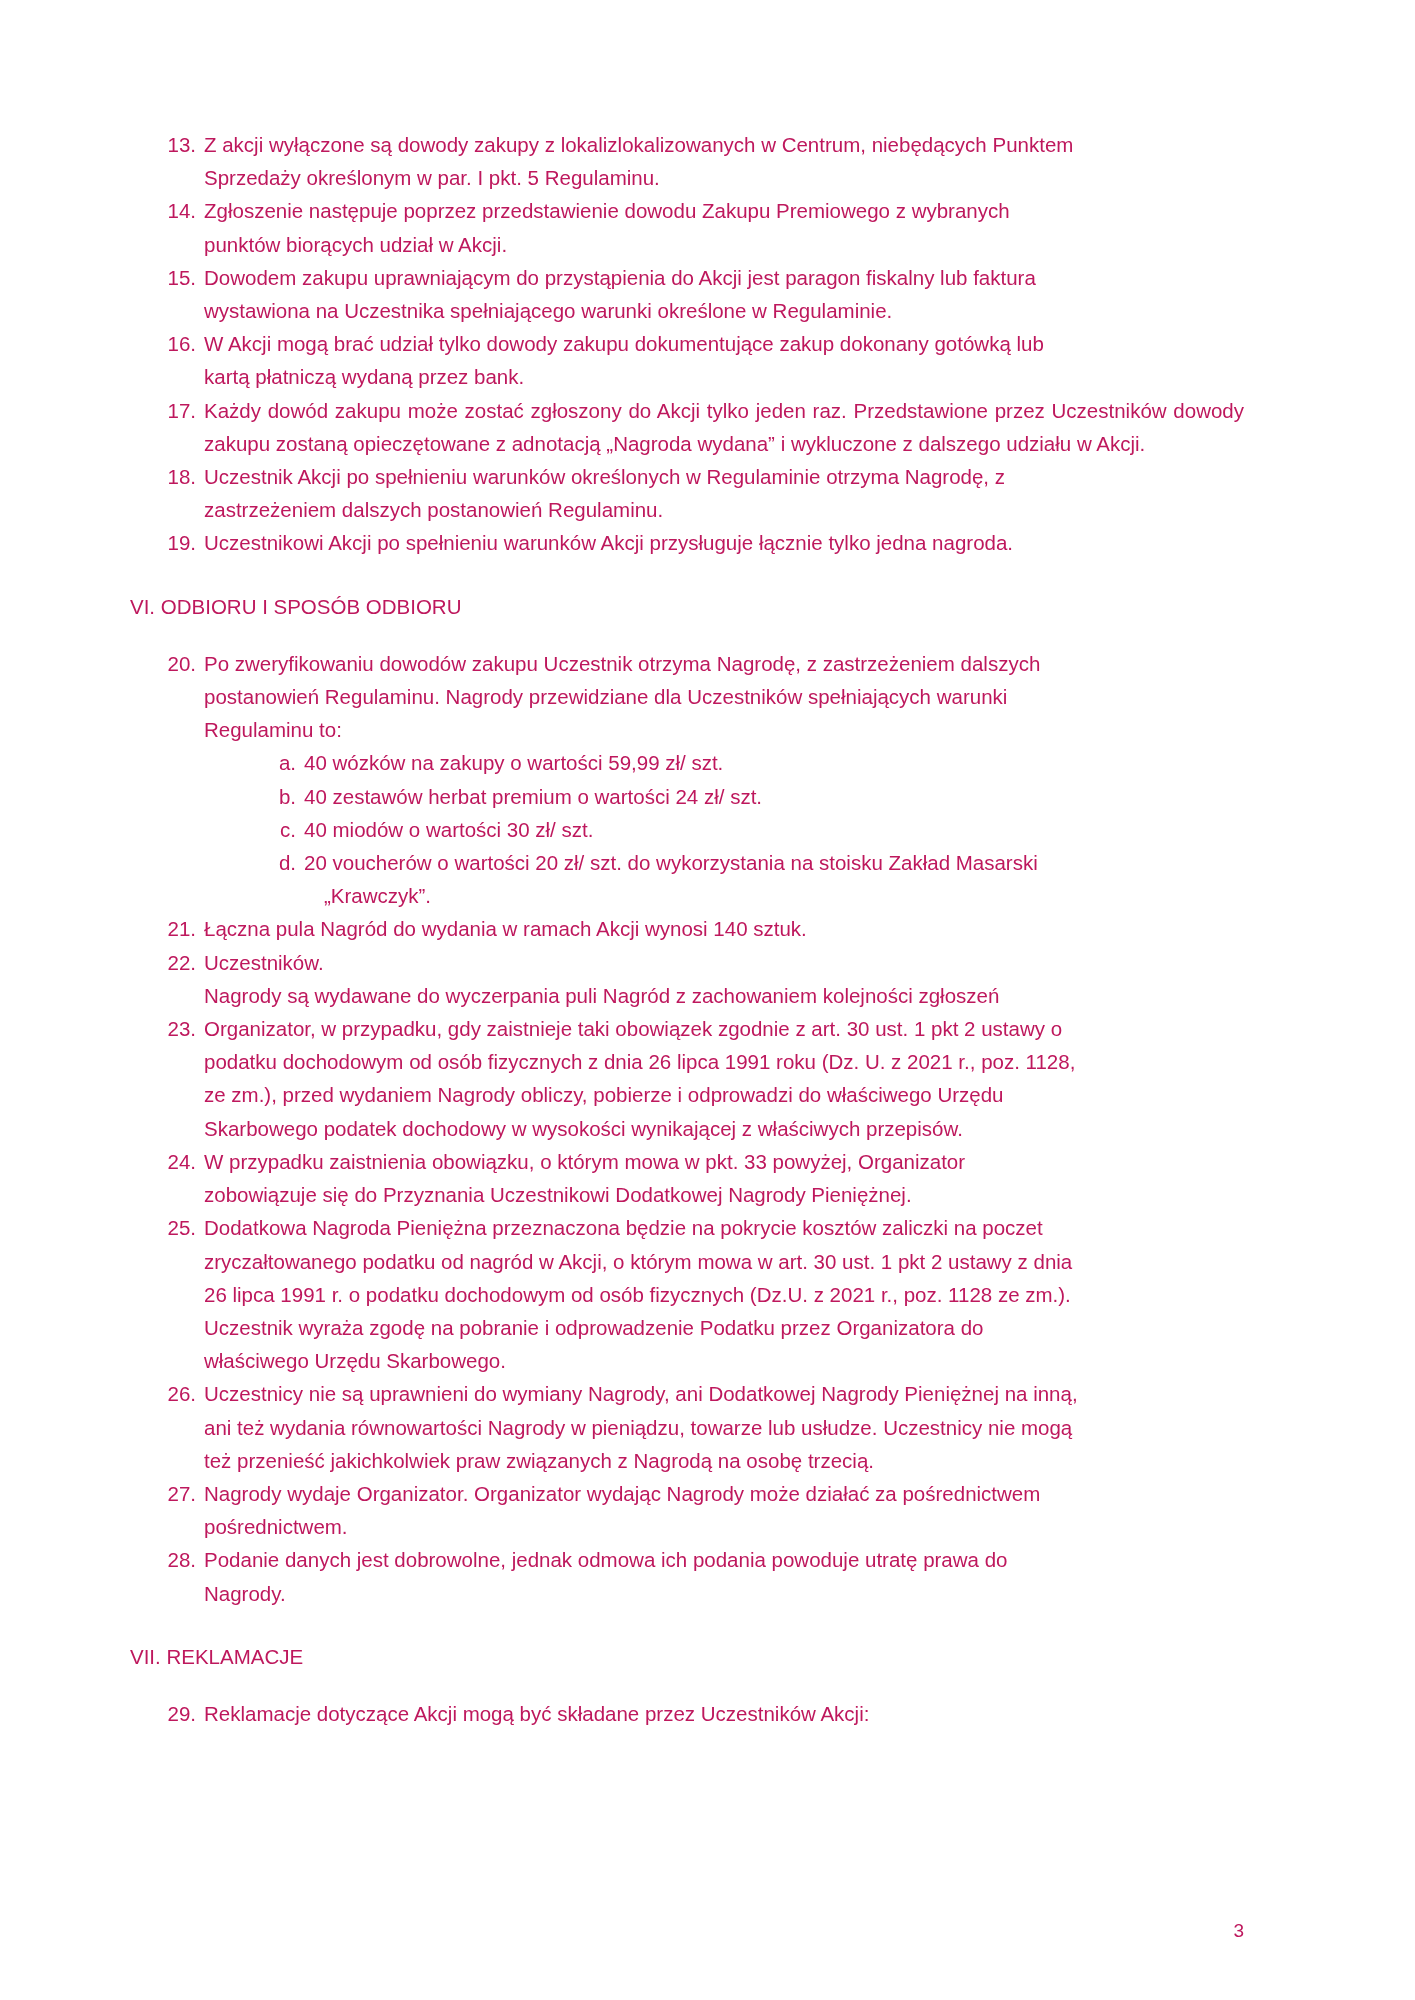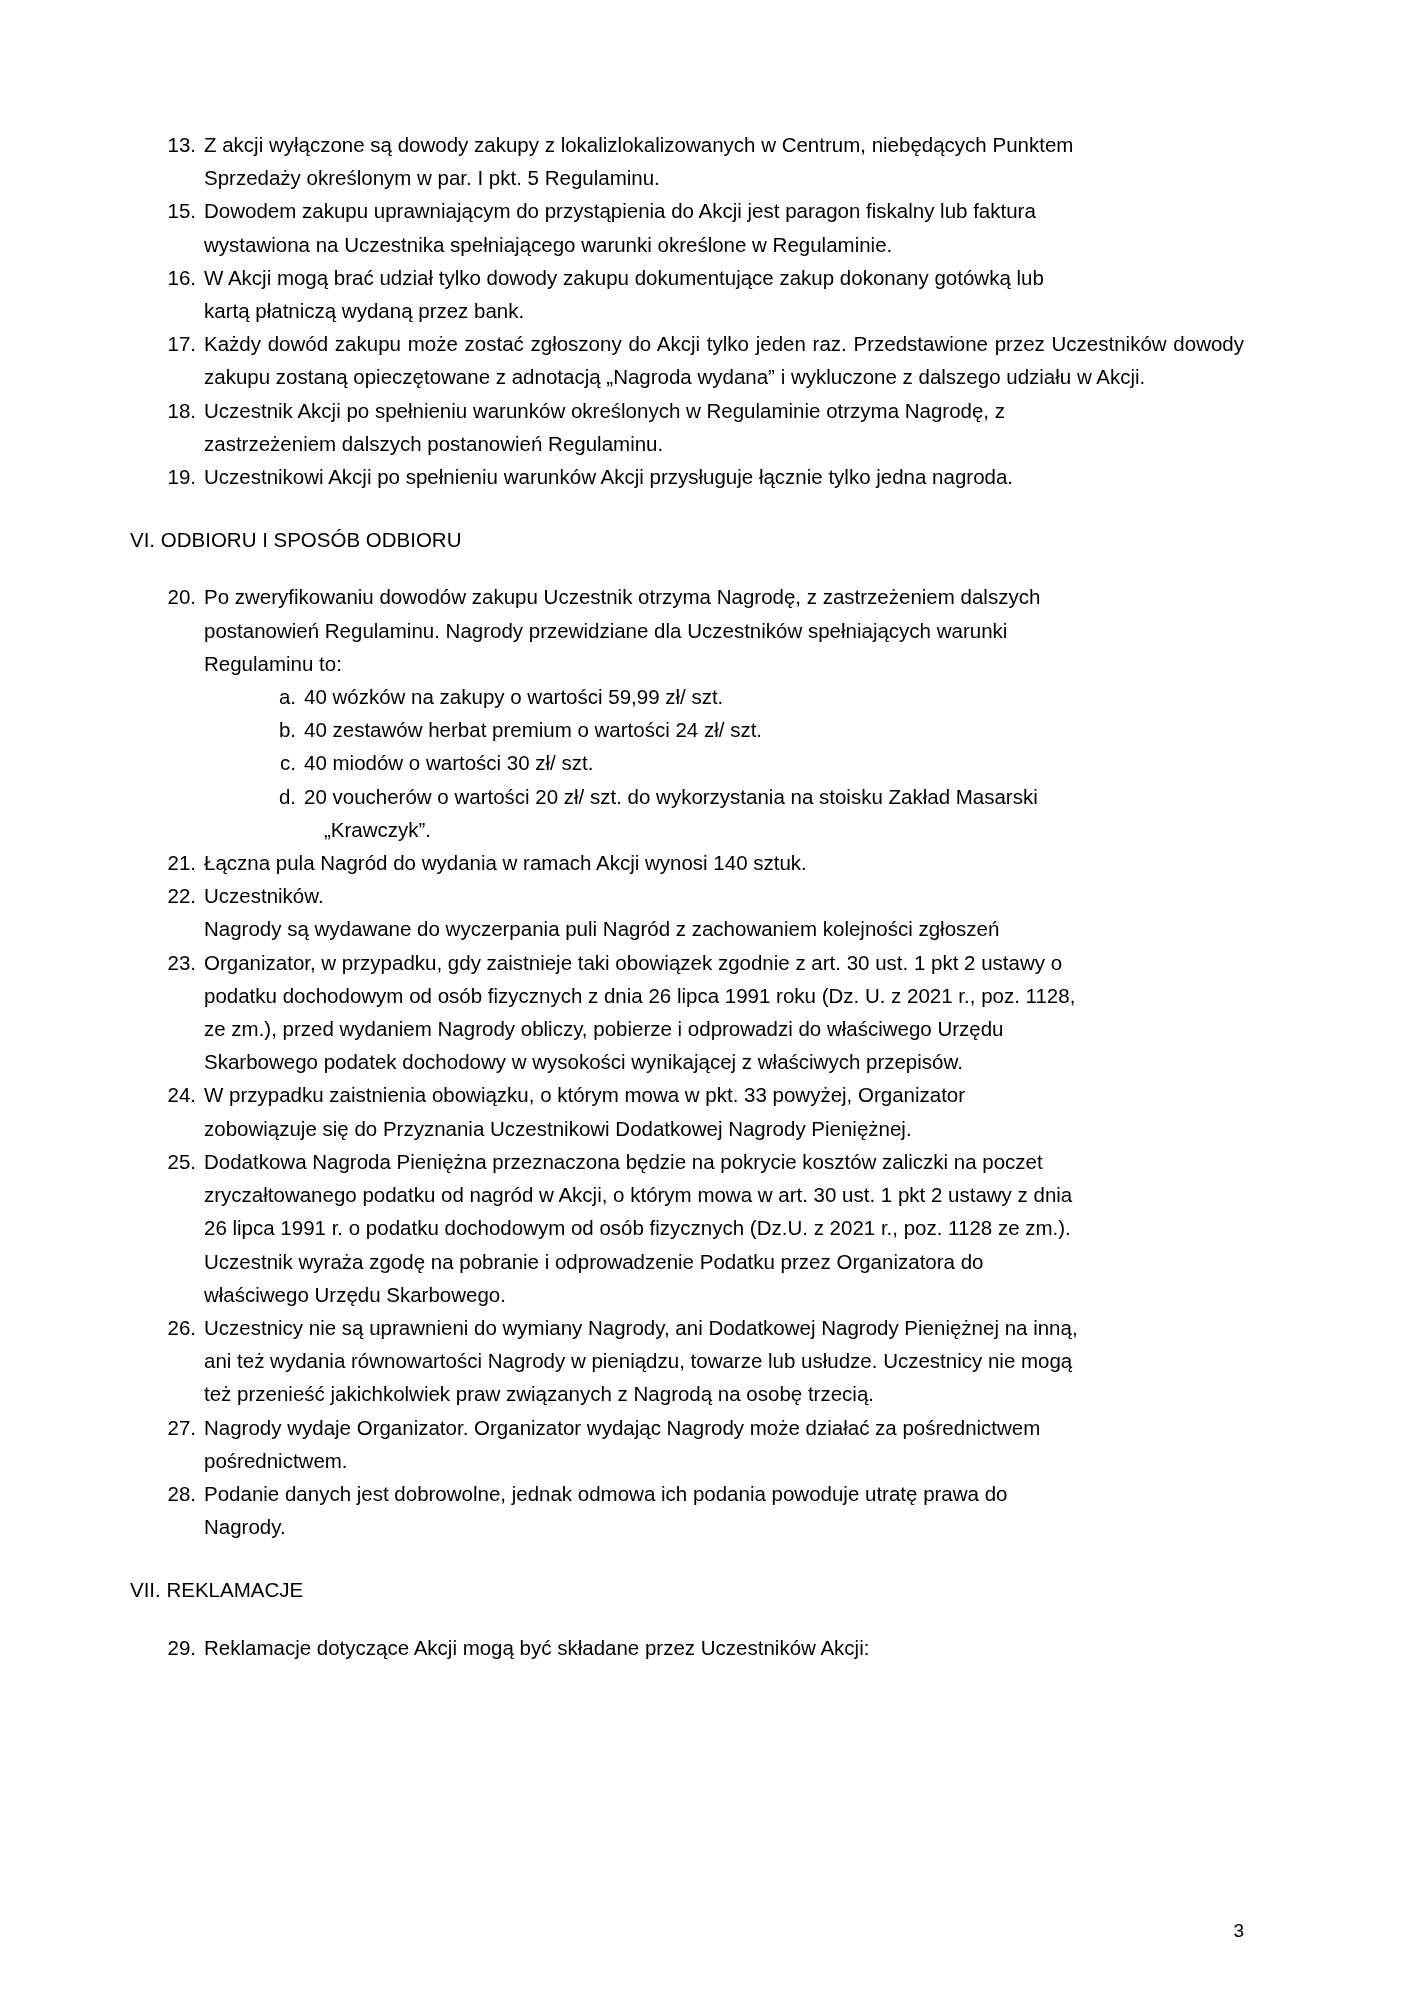--- a/index.html
+++ b/index.html
@@ -6,21 +6,21 @@
     margin: 0;
     padding: 0;
     background: #ffffff;
   }
   .page {
     position: relative;
     width: 1392px;
     height: 2000px;
     background: #ffffff;
     font-family: "Liberation Sans", sans-serif;
-    color: #000000;
+    color: #be185d;
     box-sizing: border-box;
     padding: 128px 148px 40px 158px;
   }
   .doc {
     font-size: 20.5px;
     line-height: 1.62;
   }
   
   .item {
     display: flex;
@@ -71,20 +71,27 @@
   <div class="doc">
 
     <div class="item block">
       <span class="num num-w">13.</span>
       <span class="txt">
         <div>Z akcji wyłączone są dowody zakupy z lokalizlokalizowanych w Centrum, niebędących Punktem</div>
         <div>Sprzedaży określonym w par. I pkt. 5 Regulaminu.</div>
       </span>
     </div>
 
+    <div class="item block">
+      <span class="num num-w">14.</span>
+      <span class="txt">
+        <div>Zgłoszenie następuje poprzez przedstawienie dowodu Zakupu Premiowego z wybranych</div>
+        <div>punktów biorących udział w Akcji.</div>
+      </span>
+    </div>
 
     <div class="item block">
       <span class="num num-w">15.</span>
       <span class="txt">
         <div>Dowodem zakupu uprawniającym do przystąpienia do Akcji jest paragon fiskalny lub faktura</div>
         <div>wystawiona na Uczestnika spełniającego warunki określone w Regulaminie.</div>
       </span>
     </div>
 
     <div class="item block">

